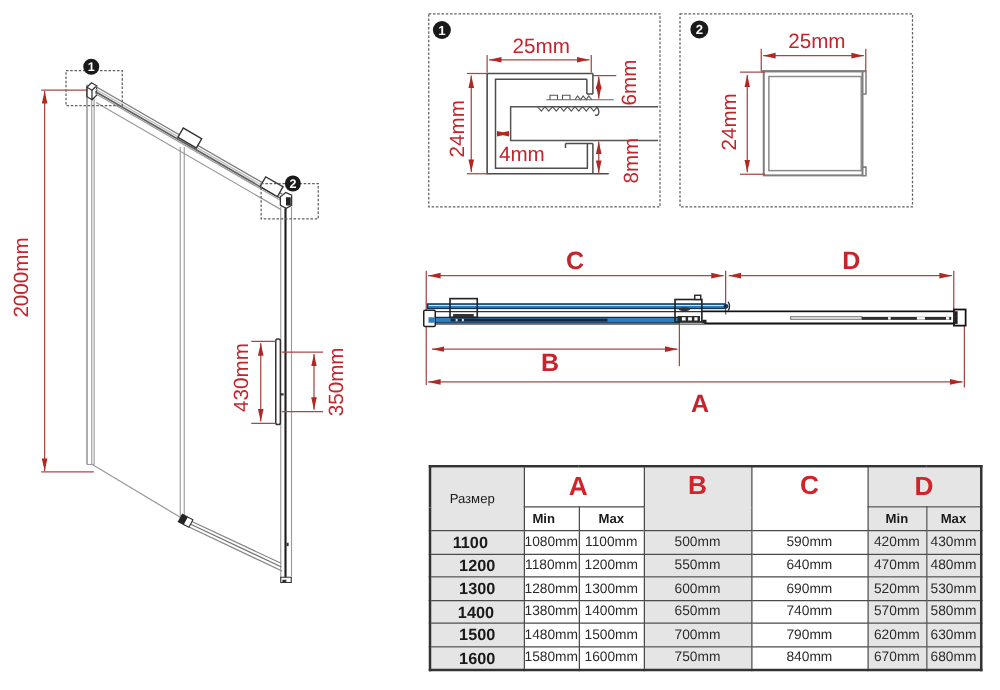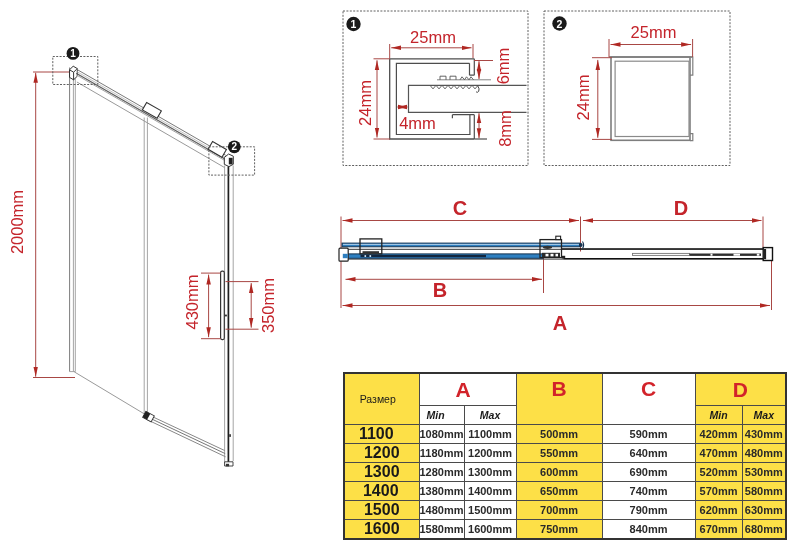--- a/index.html
+++ b/index.html
@@ -1,25 +1,25 @@
 <!DOCTYPE html>
 <html><head>
 <meta charset="utf-8">
 <style>
 html,body{margin:0;padding:0;background:#fff;}
 #page{position:relative;width:800px;height:552px;background:#fff;overflow:hidden;font-family:"Liberation Sans",sans-serif;}
 svg{position:absolute;left:0;top:0;}
 table.t{position:absolute;left:343px;top:372px;border-collapse:collapse;table-layout:fixed;font-family:"Liberation Sans",sans-serif;}
 table.t td{border:1px solid #4a4a4a;text-align:center;vertical-align:middle;padding:0;overflow:hidden;}
-.g{background:#fde047;}
+.g{background:#e5e5e5;}
 .w{background:#fff;}
 .ltr{color:#d2232a;font-size:21px;font-weight:bold;}
-.mm{font-size:10.5px;font-weight:bold;color:#1a1a1a;font-style:italic;}
-.dat{font-size:11px;color:#2a2a2a;font-weight:bold;}
-.rl{font-size:16px;color:#1a1a1a;font-weight:bold;}
+.mm{font-size:10.5px;font-weight:bold;color:#1a1a1a;}
+.dat{font-size:11px;color:#2a2a2a;font-weight:normal;}
+.rl{font-size:13px;color:#1a1a1a;font-weight:bold;}
 .raz{font-size:10.5px;color:#1a1a1a;font-weight:normal;}
 </style>
 </head>
 <body>
 <div id="page">
 <svg width="800" height="552" viewBox="0 0 800 552">
 <defs>
 <marker id="ar" markerWidth="10.5" markerHeight="7" refX="10" refY="3.5" orient="auto-start-reverse" markerUnits="userSpaceOnUse">
 <path d="M0,1.25 L10,3.5 L0,5.75 Z" fill="#b02823"></path>
 </marker>

